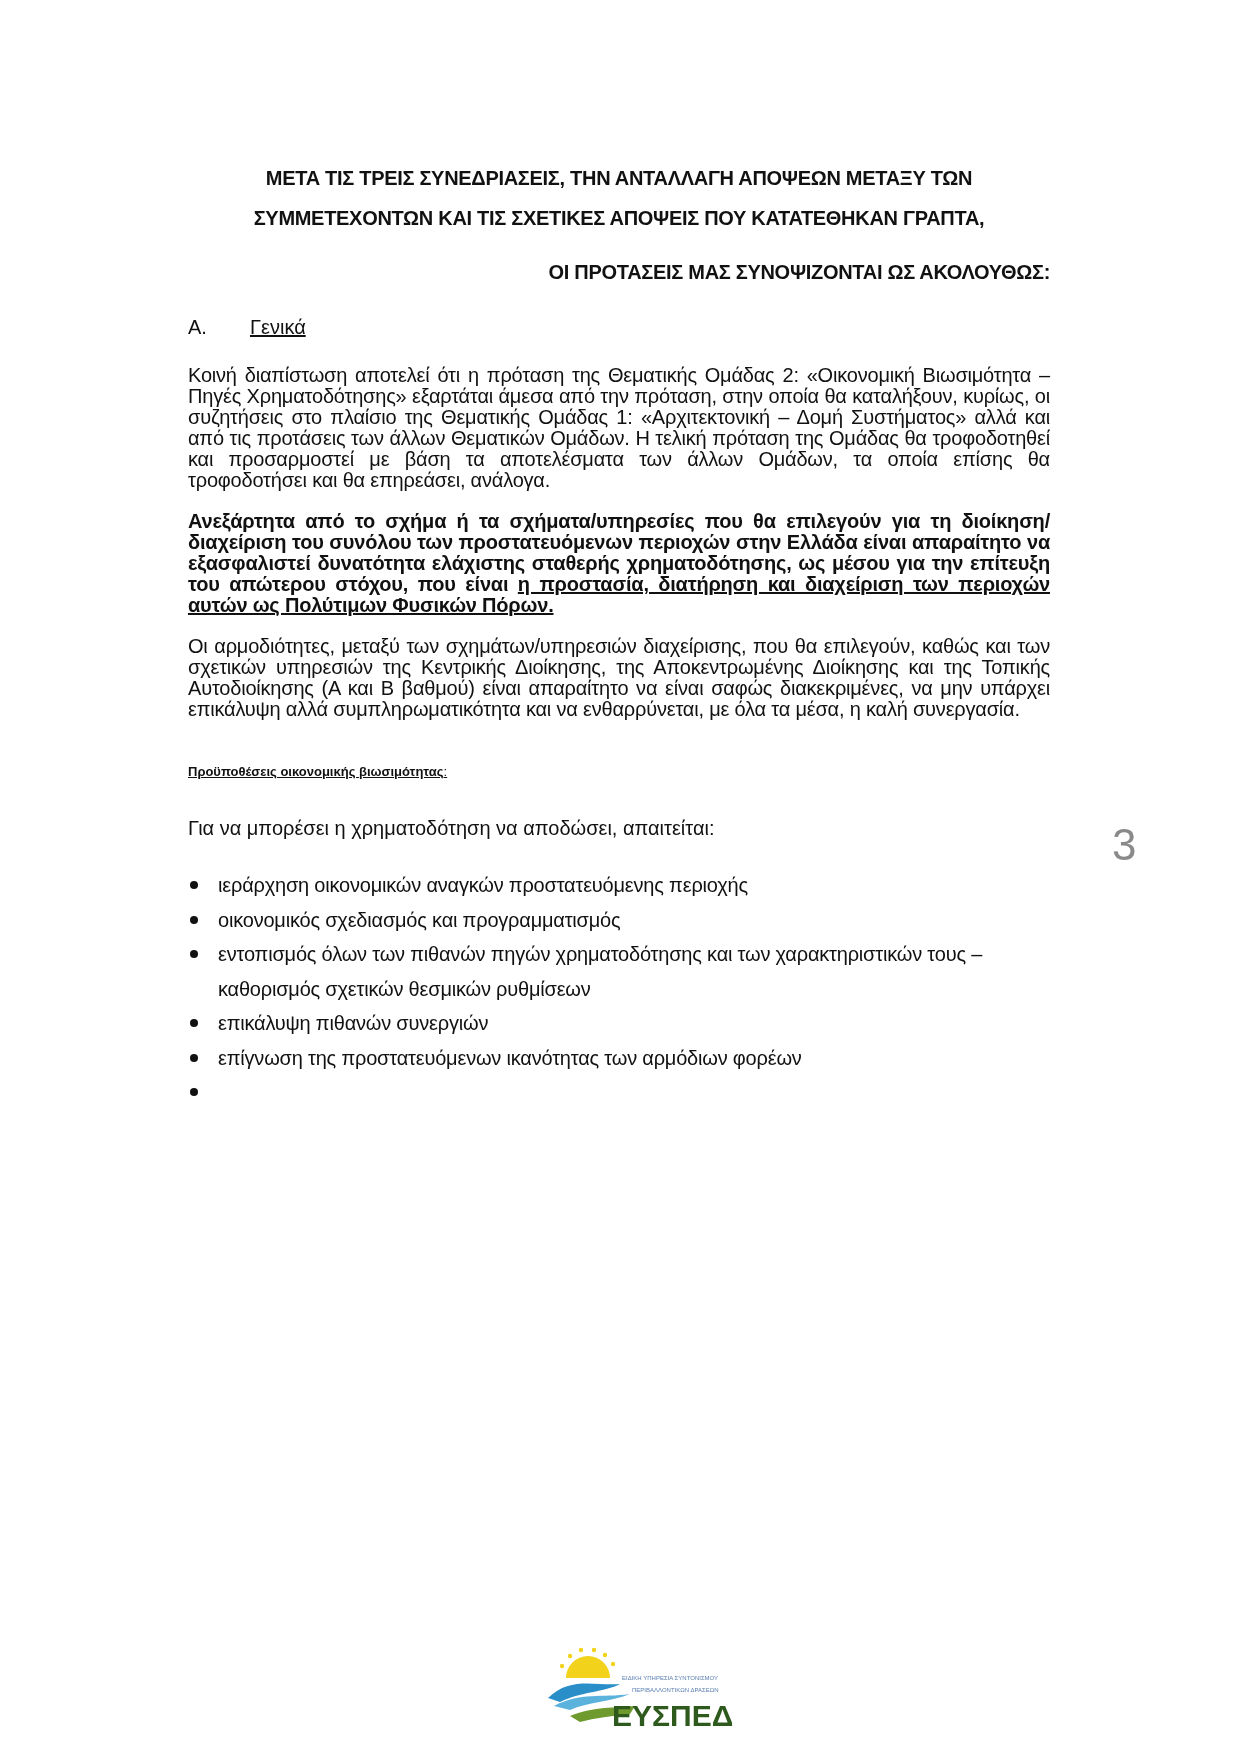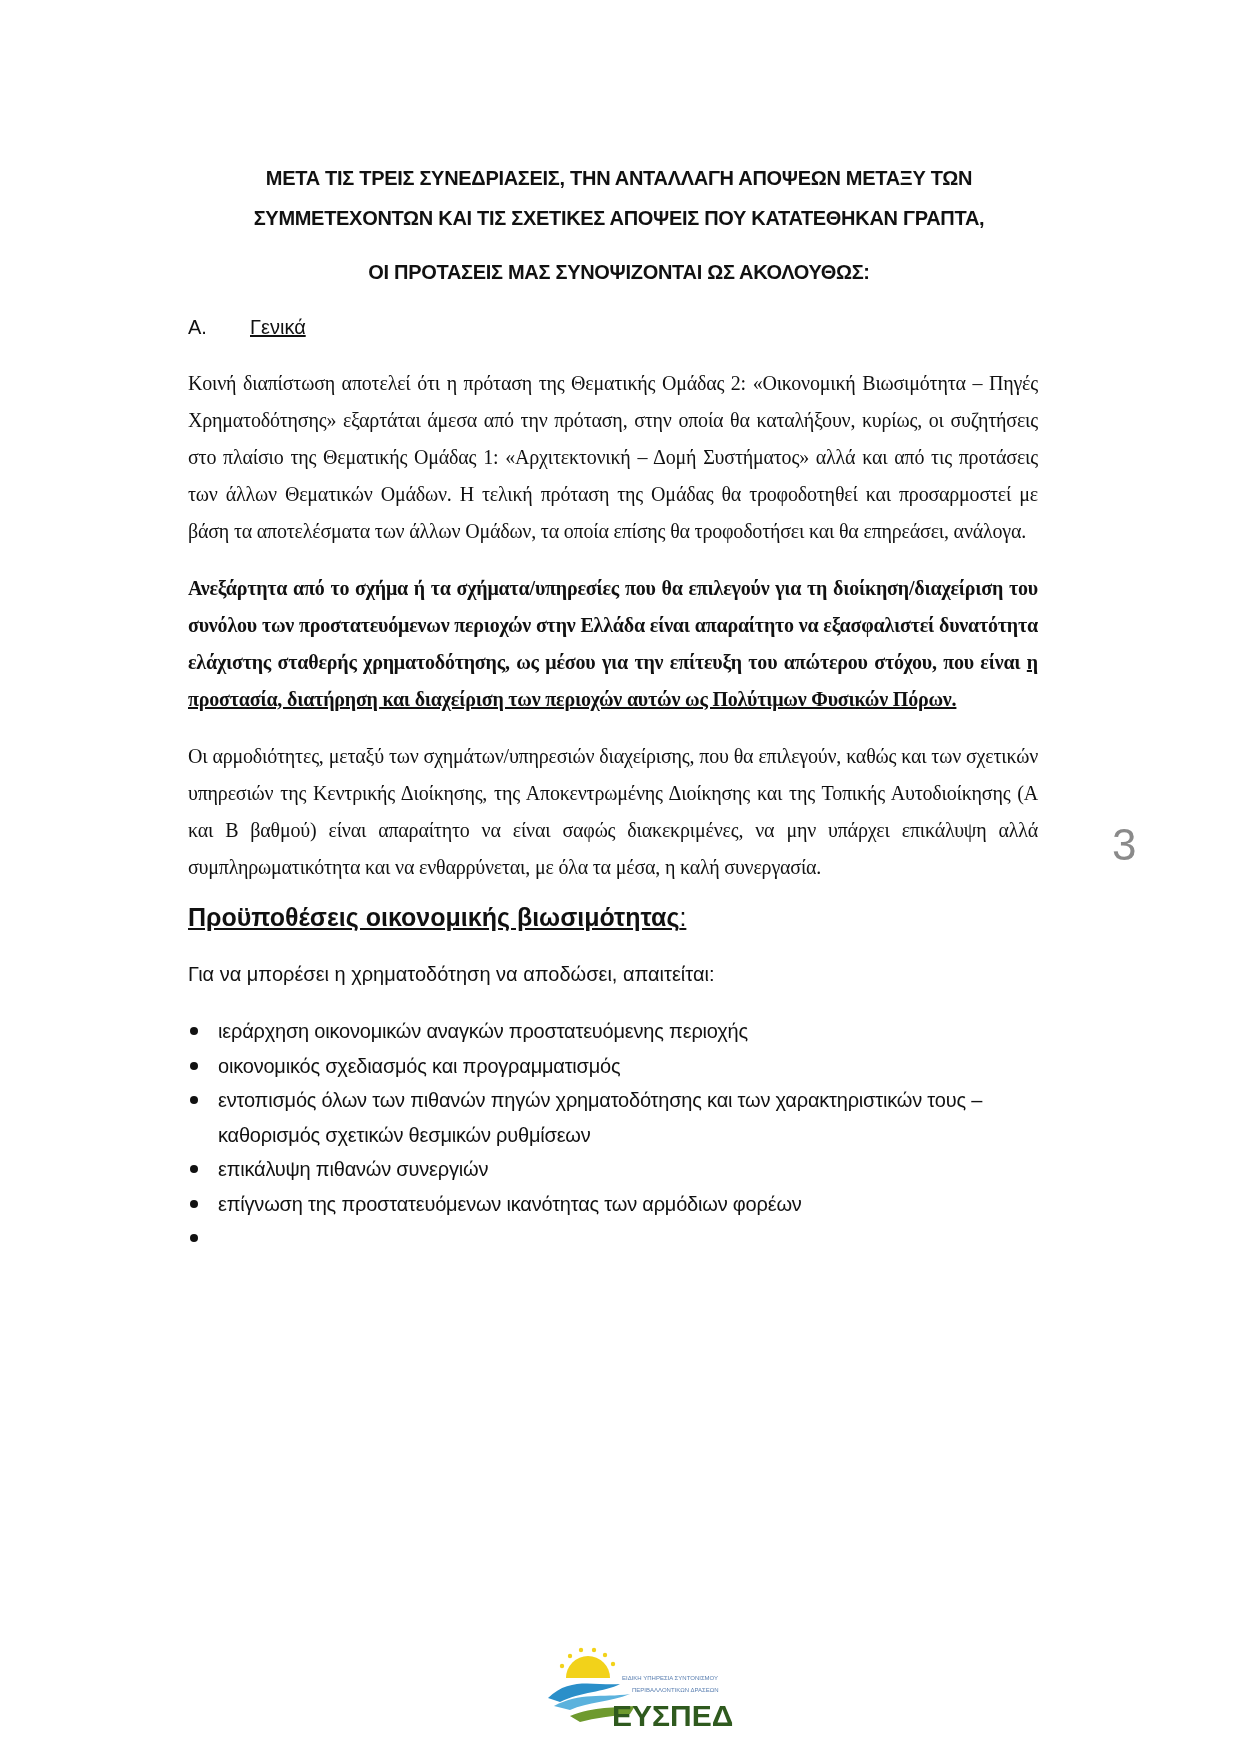--- a/index.html
+++ b/index.html
@@ -10,35 +10,34 @@
   }
   .page { position: absolute; left: 0; top: 8px; width: 1240px; height: 1754px; background: #fff; }
   .content {
     position: absolute; left: 188px; top: 150px; width: 862px;
     font-size: 20px; line-height: 35px;
   }
   .title {
     text-align: center; font-weight: bold; font-size: 20px; line-height: 40px;
     margin: 0; letter-spacing: -0.3px;
   }
-  .title.sub { margin-top: 14px; }
+  .title.sub { margin-top: 14px; text-align: right; }
   .section-heading {
     font-weight: normal; text-decoration: underline; margin-top: 18px; margin-bottom: 0;
     font-size: 20px; line-height: 35px;
   }
   .section-heading .num { display: inline-block; width: 62px; }
   p.body {
-    margin: 20px 12px 0 0; text-align: justify; font-size: 20px; line-height: 37px;
+    margin: 20px 0 0 0; text-align: justify; font-size: 20px; line-height: 21px;
     letter-spacing: -0.2px;
-    font-family: Liberation Serif, serif;
   }
   p.body.bold { font-weight: bold; }
   .ul { text-decoration: underline; }
   .subheading {
-    margin-top: 14px; font-weight: bold; text-decoration: underline; font-size: 25px; line-height: 35px;
+    margin-top: 34px; font-weight: bold; text-decoration: underline; font-size: 13px; line-height: 35px;
   }
   .subheading .colon { font-weight: normal; }
   .intro { margin-top: 22px; font-size: 20px; line-height: 35px; }
   ul.bullets { list-style: none; padding: 0; margin: 22px 0 0 0; }
   ul.bullets li { position: relative; padding-left: 30px; font-size: 20px; line-height: 34.5px; letter-spacing: -0.2px; }
   ul.bullets li .dot {
     position: absolute; left: 2px; top: 13px; width: 8px; height: 8px; border-radius: 50%; background: #111;
   }
   .page-number {
     position: absolute; left: 1112px; top: 812px; font-size: 44px; color: #8a8a8a;

